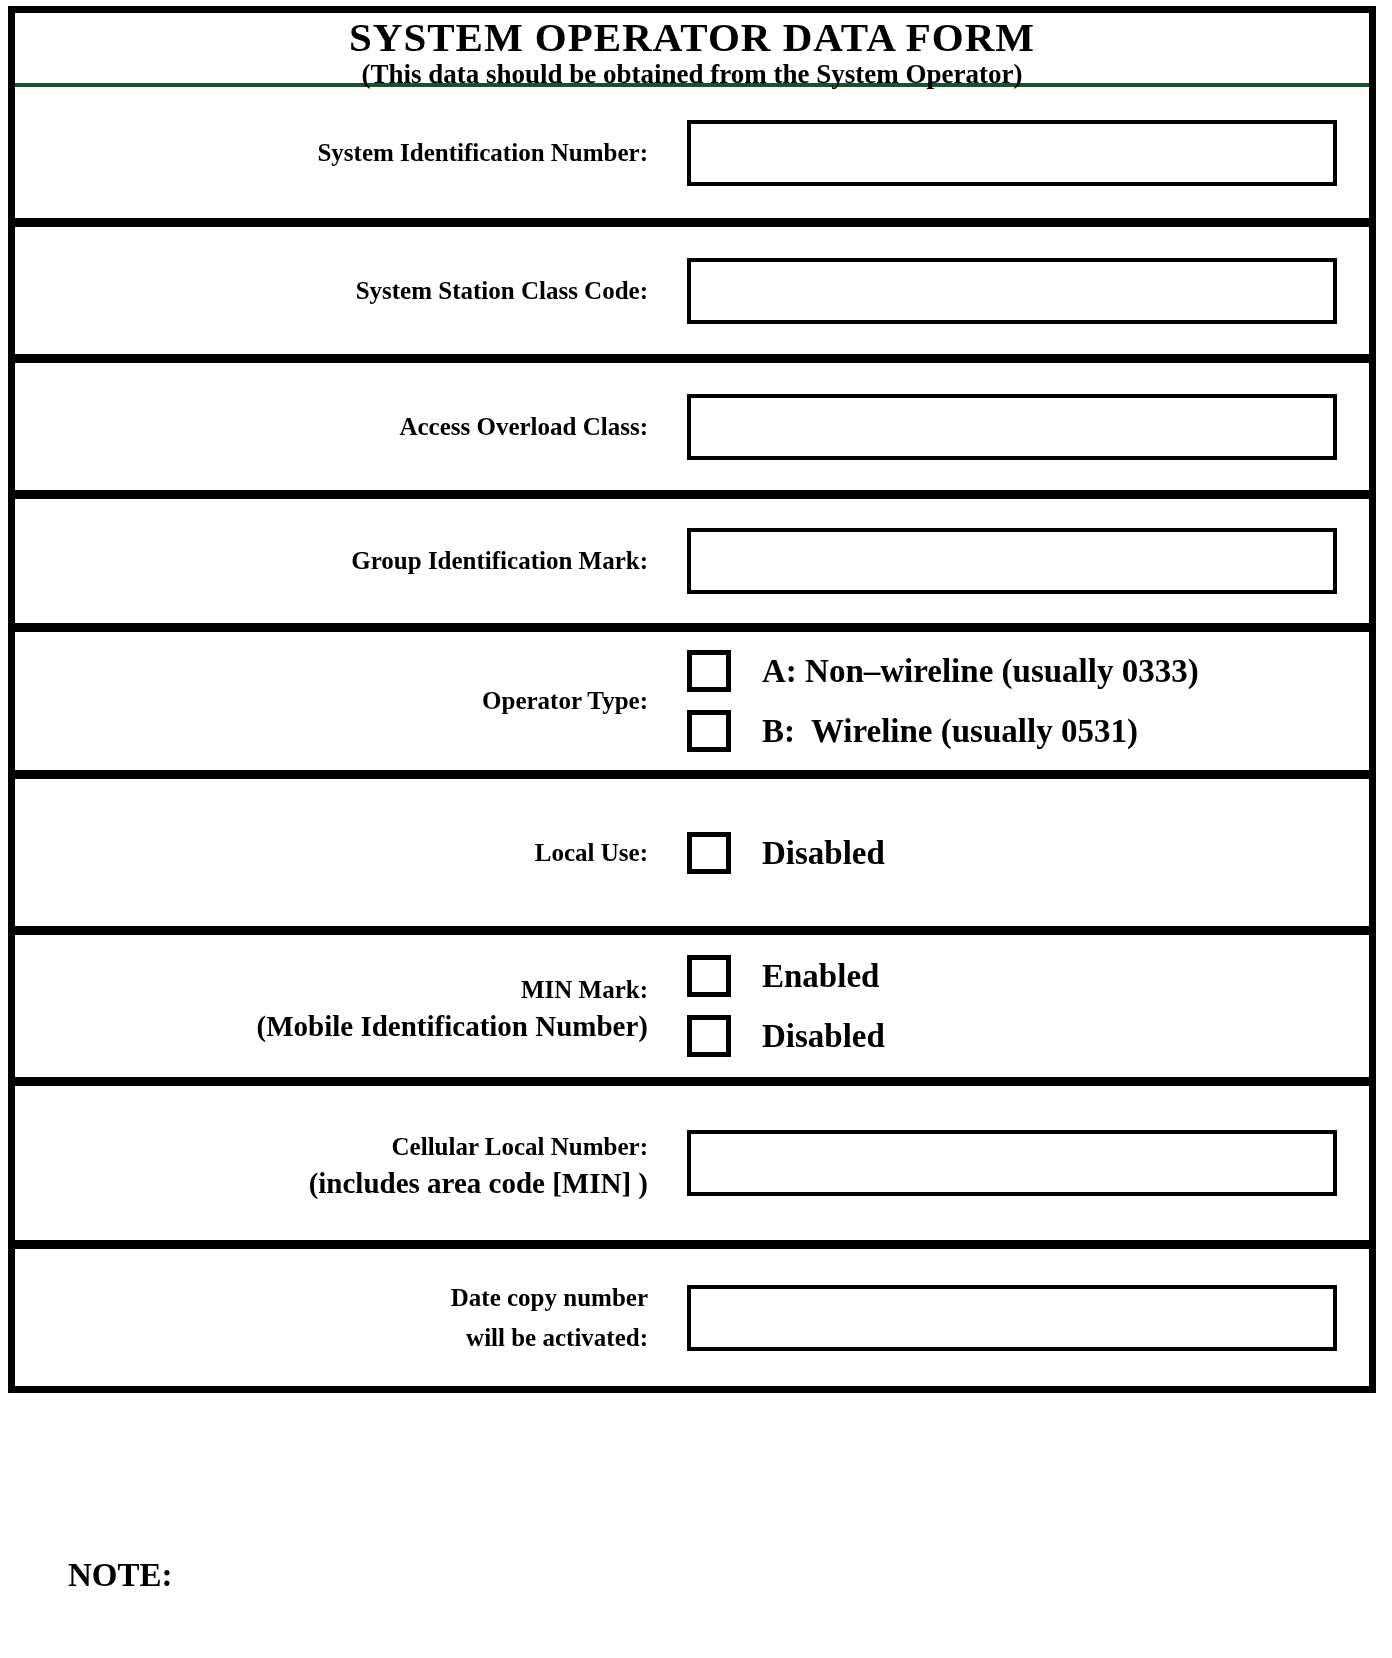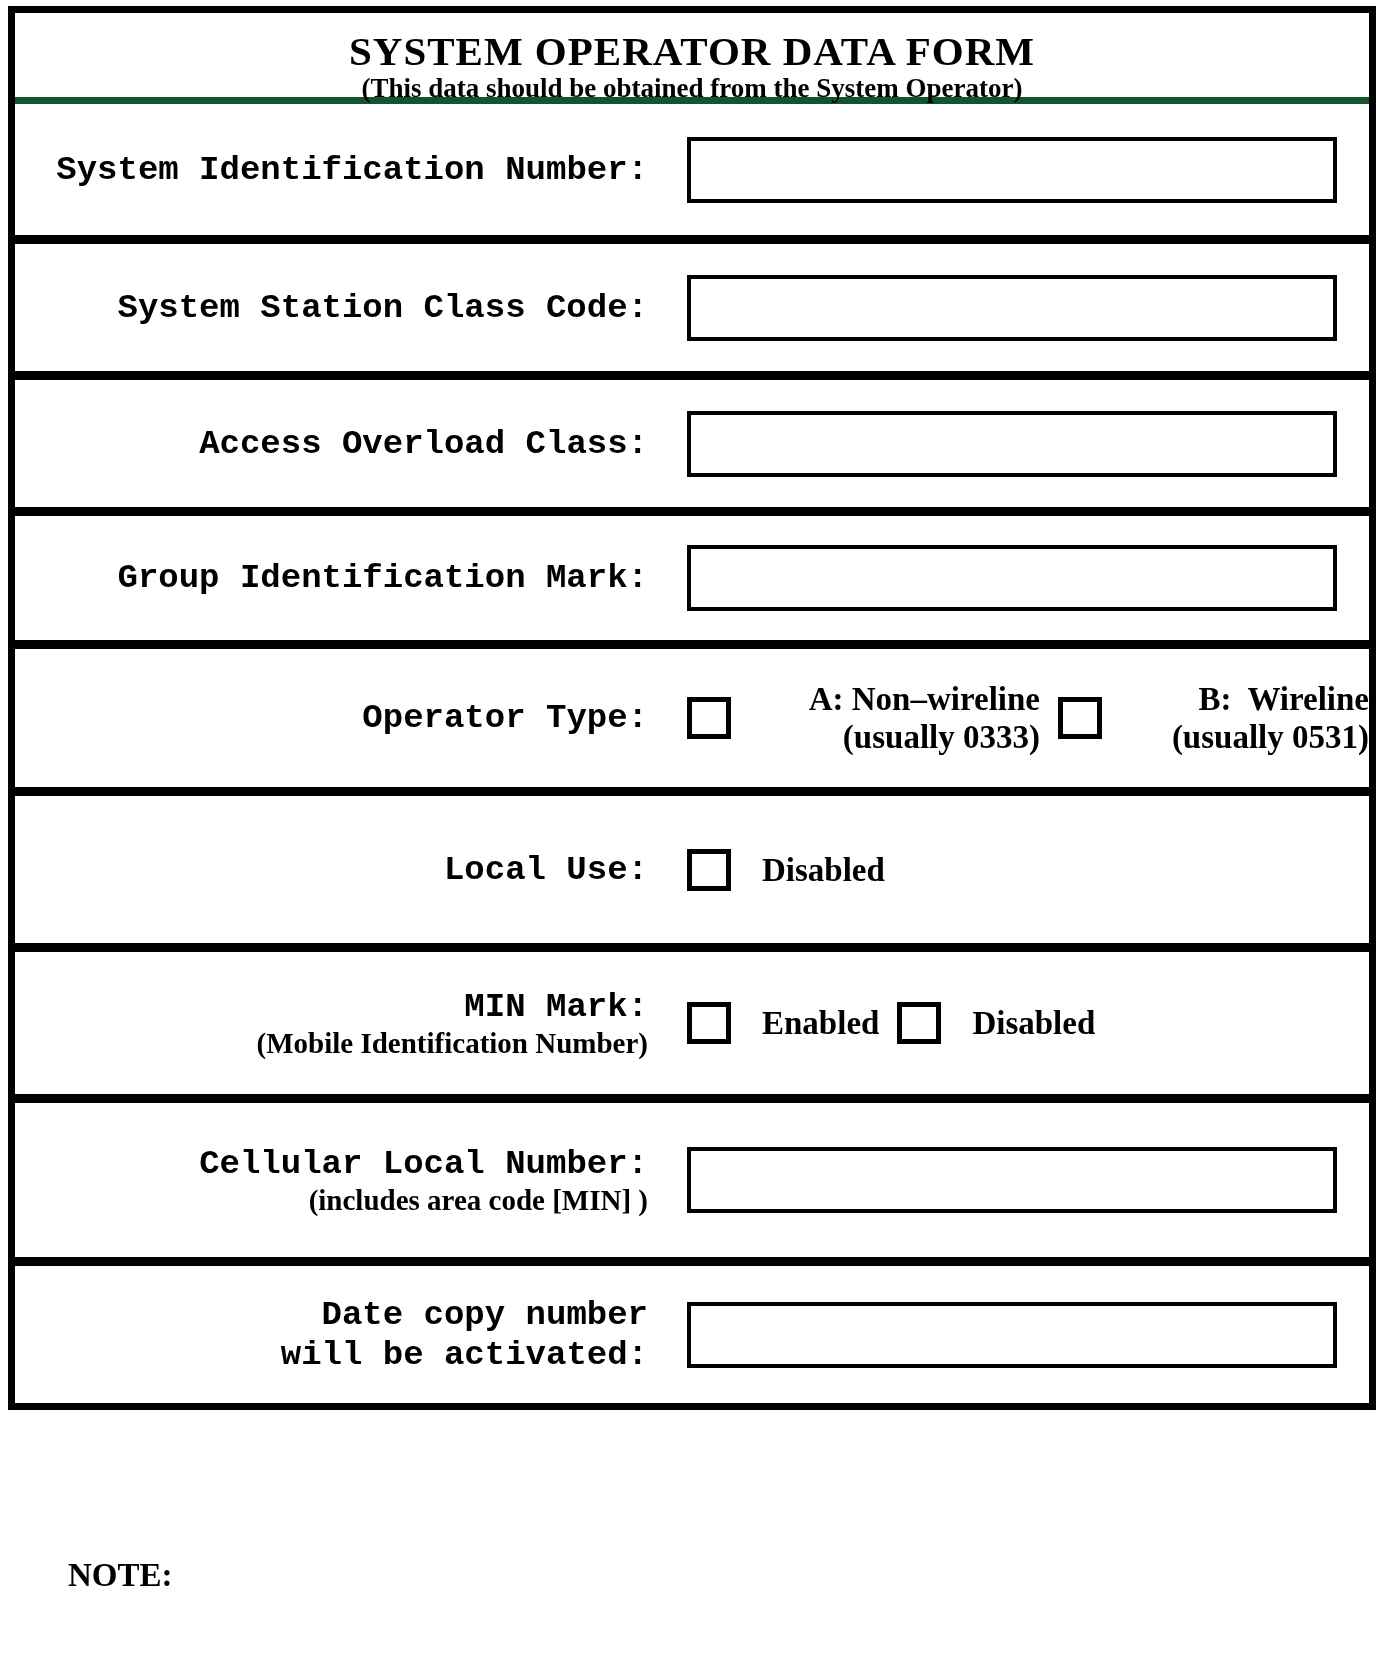--- a/index.html
+++ b/index.html
@@ -17,23 +17,23 @@
     position: absolute;
     left: 8px;
     top: 6px;
     width: 1368px;
     border: 7px solid #000;
     box-sizing: border-box;
     background: #fff;
   }
   .hdr {
     height: 68px;
-    border-bottom: 7px solid #14532d;
+    border-bottom: 4px solid #14532d;
     text-align: center;
-    padding-top: 16px;
+    padding-top: 2px;
   }
   .title {
     font-size: 41px;
     line-height: 44px;
     letter-spacing: 1px;
   }
   .subtitle {
     font-size: 27px;
     line-height: 28px;
     margin-top: 1px;
@@ -44,24 +44,23 @@
     align-items: center;
     border-bottom: 9px solid #000;
   }
   .row.last { border-bottom: none; }
   .label-cell {
     width: 633px;
     flex: 0 0 633px;
     text-align: right;
   }
   .lbl {
-    font-size: 34px;
+    font-size: 25px;
     line-height: 40px;
     white-space: pre-wrap;
-    font-family: Liberation Mono, monospace;
   }
   .sublbl {
     font-size: 29px;
     line-height: 33px;
     white-space: pre-wrap;
   }
   .ctrl-cell {
     margin-left: 39px;
     flex: 1;
   }
@@ -72,23 +71,22 @@
     border: 4px solid #000;
     box-sizing: border-box;
     background: #fff;
     font-family: "Liberation Serif", "DejaVu Serif", serif;
     font-size: 30px;
     padding: 0 10px;
     outline: none;
   }
   .opts {
     display: flex;
-    flex-direction: row;
+    flex-direction: column;
     gap: 18px;
-    text-align: right;
   }
   .opt {
     display: flex;
     align-items: center;
   }
   .cb {
     display: inline-block;
     width: 34px;
     height: 32px;
     border: 5px solid #000;

